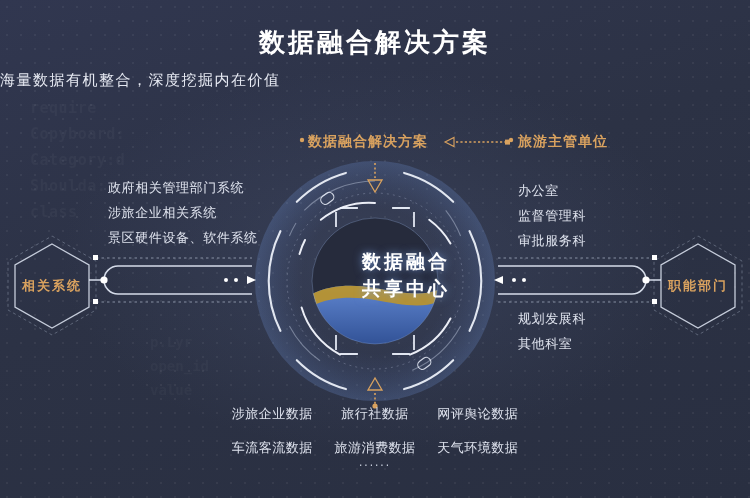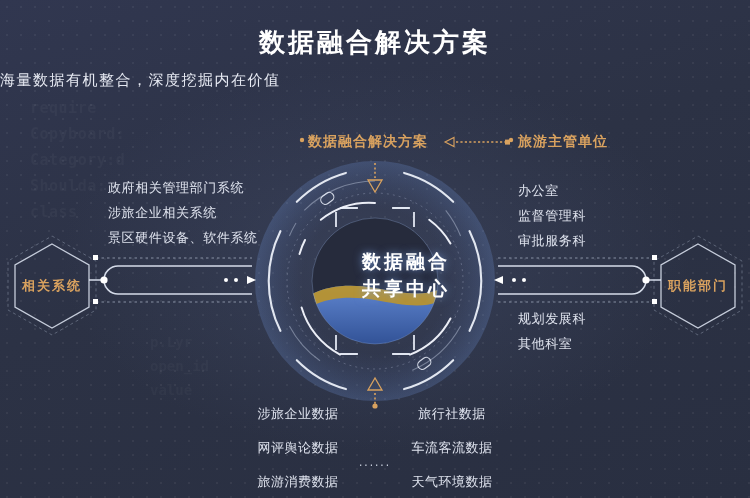--- a/index.html
+++ b/index.html
@@ -66,21 +66,21 @@
   
   .col{position:absolute;font-size:13px;color:#dfe3ee;letter-spacing:.6px;line-height:25px;white-space:nowrap;}
   #col-lt{left:108px;top:175px;}
   #col-lb{left:108px;top:306px;}
   #col-rt{left:518px;top:178px;}
   #col-rb{left:518px;top:306px;}
 
   
   #bottom-grid{
     position:absolute;left:229px;top:405px;width:292px;
-    display:grid;grid-template-columns:repeat(2,1fr);
+    display:grid;grid-template-columns:repeat(3,1fr);
     row-gap:8px;column-gap:2px;
     font-size:13px;color:#dfe3ee;letter-spacing:.5px;text-align:center;white-space:nowrap;gap:16px;
   }
   #bottom-ellipsis{
     position:absolute;left:0;right:0;top:455px;text-align:center;
     font-size:12px;color:#c9cfdd;letter-spacing:2px;
   }
 
   
   #center-text{

